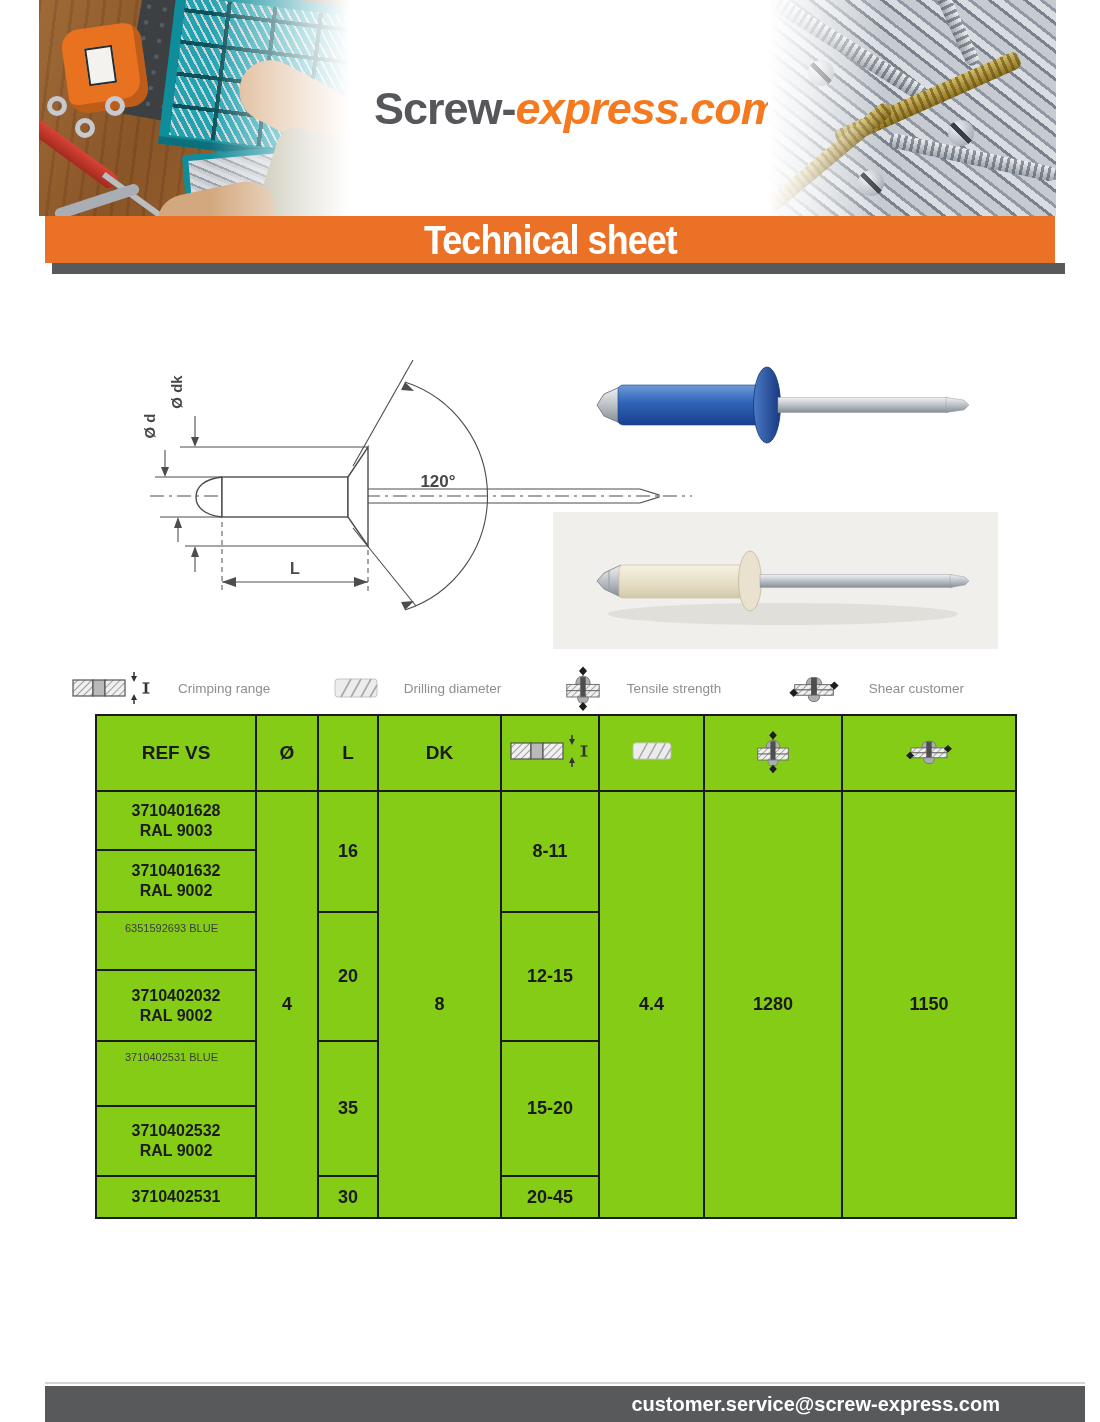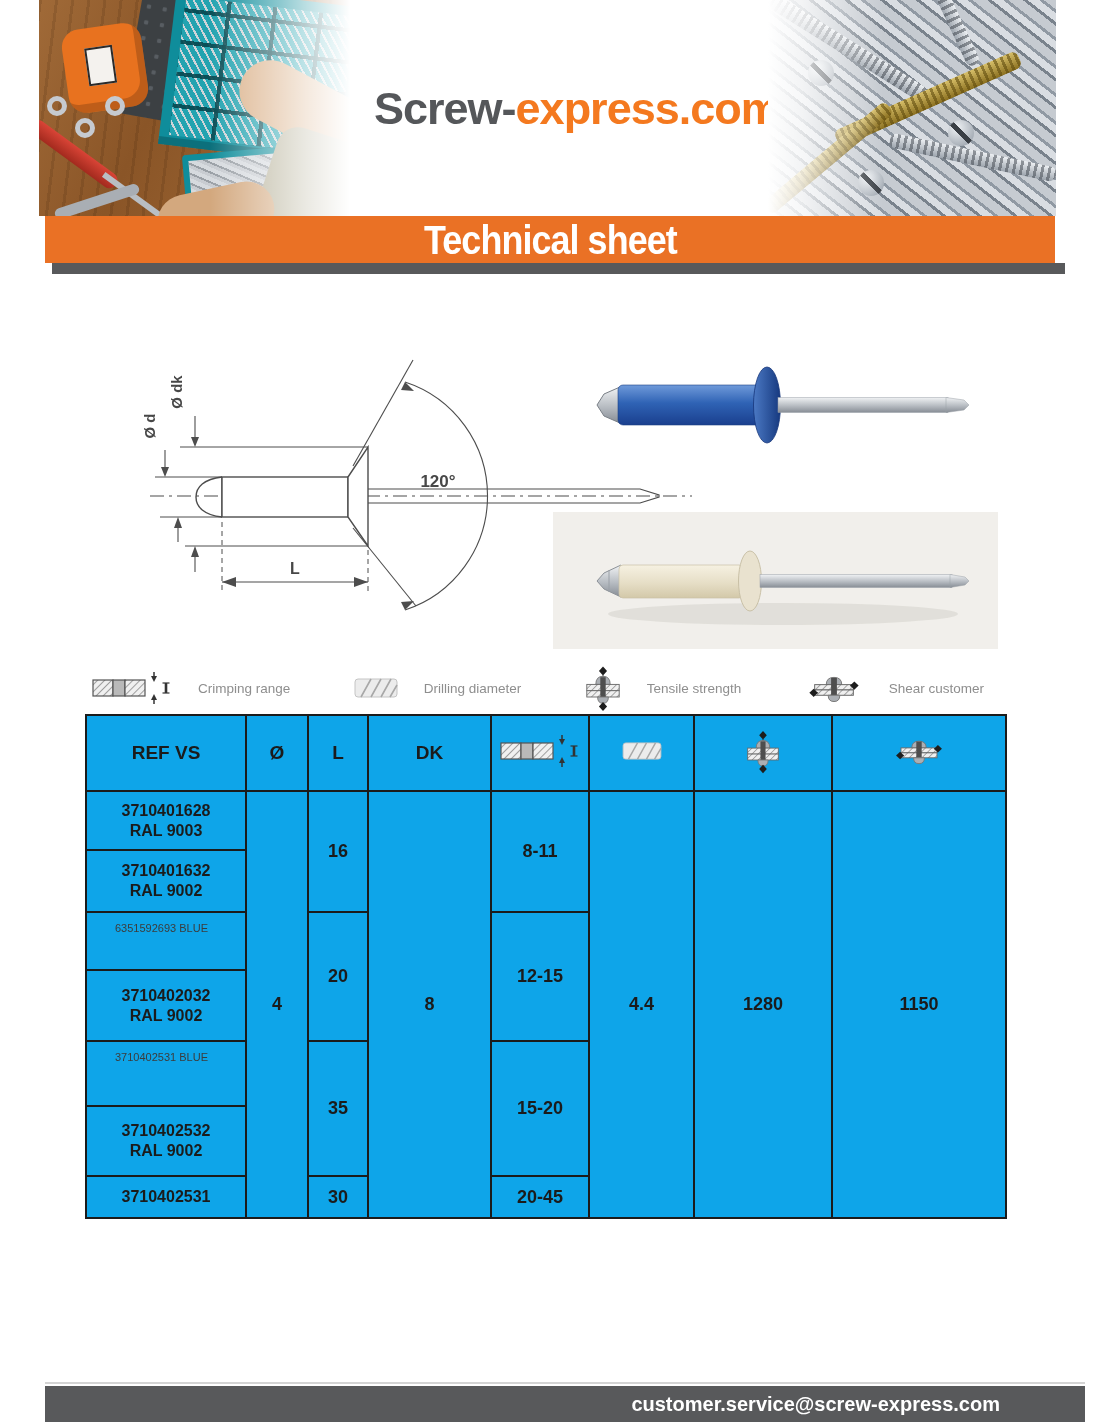--- a/index.html
+++ b/index.html
@@ -53,41 +53,41 @@
   .screw-head{width:26px;height:26px;border-radius:50%;
     background:linear-gradient(45deg,transparent 44%,#3a3f45 44% 56%,transparent 56%),
                radial-gradient(circle at 35% 30%,#eef1f4,#8f98a2);}
   .fade-left{left:0;top:0;width:100%;height:100%;
     background:linear-gradient(to left,transparent 60%,rgba(255,255,255,.78) 88%,#fff 100%);}
 
   
   .logo{left:362px;top:70px;width:400px;height:78px;display:flex;align-items:center;}
   .logo-text{margin-left:12px;font-size:45px;font-weight:bold;letter-spacing:-1px;white-space:nowrap;}
   .logo-primary{color:#55575a;}
-  .logo-secondary{color:#f4791f;}
+  .logo-secondary{color:#f4791f;font-style:italic;}
 
   
   .banner{left:45px;top:216px;width:1010px;height:47px;background:#EA7125;
     display:flex;align-items:center;justify-content:center;}
   .banner-title{color:#fff;font-size:39px;font-weight:bold;transform:scaleX(.92) scaleY(1.05);letter-spacing:-1px;}
   .banner-underline{left:52px;top:263px;width:1013px;height:11px;background:#58595B;}
 
   
   .tech-drawing{left:100px;top:340px;width:600px;height:290px;}
   .tech-drawing text{font-family:"Liberation Sans",sans-serif;font-weight:bold;fill:#474747;}
   .rivet-blue{left:580px;top:352px;width:420px;height:106px;}
   .rivet-white-box{left:553px;top:512px;width:445px;height:137px;background:#f1efeb;}
 
   
-  .legend{left:92px;top:662px;width:892px;height:52px;display:flex;align-items:center;justify-content:space-between;}
+  .legend{left:72px;top:662px;width:892px;height:52px;display:flex;align-items:center;justify-content:space-between;}
   .legend-item{display:flex;align-items:center;gap:26px;}
   .legend-label{font-size:13.5px;color:#8e8e8e;}
 
   
-  .spec-table{position:absolute;left:85px;top:714px;width:920px;border-collapse:collapse;table-layout:fixed;background:#0ea5e9;padding-left:8px;}
+  .spec-table{position:absolute;left:95px;top:714px;width:920px;border-collapse:collapse;table-layout:fixed;background:#84cc16;padding-left:8px;}
   .spec-table th,.spec-table td{border:2px solid #1b1b1b;padding:0;text-align:center;vertical-align:middle;}
   .spec-table thead tr{height:76px;}
   .th-txt{font-size:19px;font-weight:bold;}
   td.val{font-size:18px;font-weight:bold;}
   td.ref-bold{font-size:16px;font-weight:bold;white-space:pre-line;line-height:1.25;}
   td.ref-small{font-size:11px;color:#3c3c3c;text-align:left;vertical-align:top;padding:9px 0 0 28px;font-weight:normal;}
   tr.r1{height:59px;} tr.r2{height:62px;} tr.r3{height:58px;} tr.r4{height:71px;}
   tr.r5{height:65px;} tr.r6{height:70px;} tr.r7{height:42px;}
 
   

